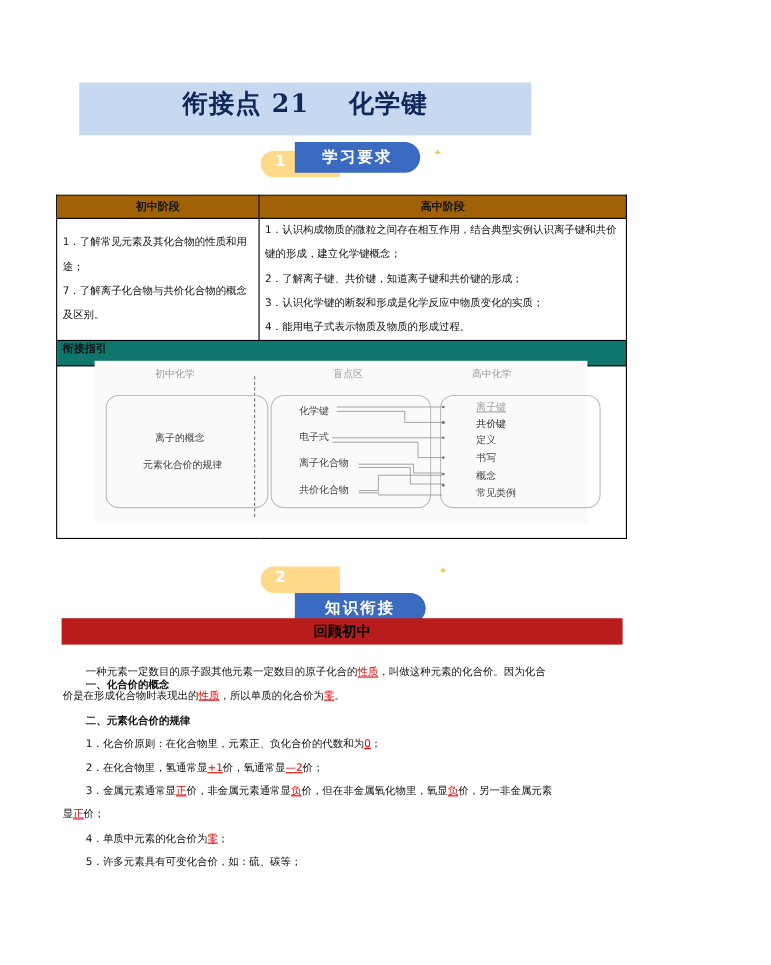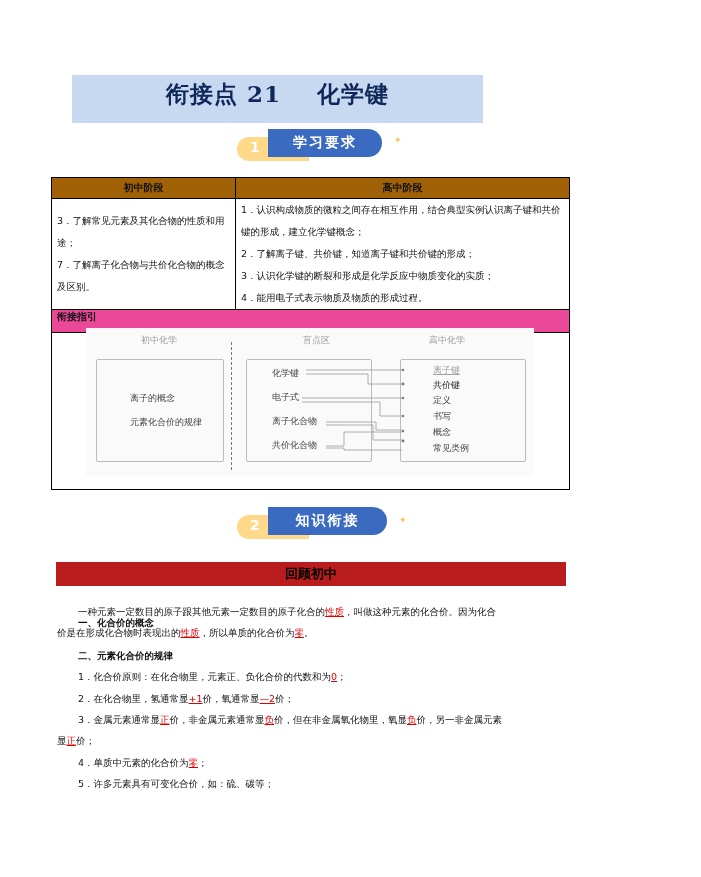--- a/index.html
+++ b/index.html
@@ -21,26 +21,26 @@
   .badge .pill-text { position: absolute; left: 0; right: 0; top: 5px; text-align: center;
                       color: #ffffff; font-weight: bold; font-size: 14px; letter-spacing: 2px; }
   .badge .star { position: absolute; top: 6px; font-size: 9px; color: #f5c25a; }
 
   table.req { position: absolute; left: 51px; top: 177px; width: 519px; border-collapse: collapse;
               font-size: 9.5px; }
   table.req td, table.req th { border: 1px solid #000; padding: 0 5px; vertical-align: top; }
   table.req th { background: #a16207; font-weight: bold; height: 20px; text-align: center;
                  font-size: 10px; vertical-align: middle; }
   .cell-text { line-height: 22px; }
-  .guide-head { background: #ec4899; font-weight: bold; height: 22px; font-size: 10px; }
+  .guide-head { background: #0f766e; font-weight: bold; height: 22px; font-size: 10px; }
 
   .diagram { position: absolute; left: 86px; top: 328px; width: 448px; height: 148px;
              background: #fafafa; }
   .dg-label { position: absolute; font-size: 9px; color: #9a9a9a; }
-  .dg-box { position: absolute; border: 1.5px solid #bcbcbc; border-radius: 2px; }
+  .dg-box { position: absolute; border: 1.5px solid #bcbcbc; border-radius: 12px; padding-left: 20px; }
   .dg-item { position: absolute; font-size: 9px; color: #444; }
   .dg-item.light { color: #a0a0a0; text-decoration: underline; }
   .dg-item.dark { color: #222; }
   .dg-sep { position: absolute; left: 145px; top: 14px; height: 128px;
             border-left: 1px dashed #777; }
 
   .section-bar { position: absolute; left: 56px; top: 562px; width: 510px; height: 24px;
                  background: #b91c1c; }
   .section-bar span { position: absolute; left: 0; right: 0; top: 3px; text-align: center;
                       font-weight: bold; font-size: 13px; color: #000; }
@@ -66,21 +66,21 @@
 </div>
 
 <table class="req">
   <tbody>
       <tr>
     <th style="width:173px;">初中阶段</th>
     <th>高中阶段</th>
   </tr>
   <tr>
     <td style="height:102px; vertical-align:middle;">
-      <div class="cell-text">3．了解常见元素及其化合物的性质和用途；</div>
+      <div class="cell-text">1．了解常见元素及其化合物的性质和用途；</div>
       <div class="cell-text">7．了解离子化合物与共价化合物的概念及区别。</div>
     </td>
     <td>
       <div class="cell-text">1．认识构成物质的微粒之间存在相互作用，结合典型实例认识离子键和共价键的形成，建立化学键概念；</div>
       <div class="cell-text">2．了解离子键、共价键，知道离子键和共价键的形成；</div>
       <div class="cell-text">3．认识化学键的断裂和形成是化学反应中物质变化的实质；</div>
       <div class="cell-text">4．能用电子式表示物质及物质的形成过程。</div>
     </td>
   </tr>
   <tr>
@@ -93,21 +93,21 @@
   </table>
 
 <div class="diagram">
   <div class="dg-label" style="left:55px; top:6px;">初中化学</div>
   <div class="dg-label" style="left:217px; top:6px;">盲点区</div>
   <div class="dg-label" style="left:343px; top:6px;">高中化学</div>
 
   <div class="dg-sep"></div>
 
   <div class="dg-box" style="left:10px; top:31px; width:126px; height:101px;">
-    <div class="dg-item" style="left:33px; top:32px;">离子的概念</div>
+    <div class="dg-item" style="left:44px; top:32px;">离子的概念</div>
     <div class="dg-item" style="left:33px; top:56px;">元素化合价的规律</div>
   </div>
 
   <div class="dg-box" style="left:160px; top:31px; width:124px; height:101px;">
     <div class="dg-item" style="left:25px; top:7px;">化学键</div>
     <div class="dg-item" style="left:25px; top:31px;">电子式</div>
     <div class="dg-item" style="left:25px; top:55px;">离子化合物</div>
     <div class="dg-item" style="left:25px; top:79px;">共价化合物</div>
   </div>
 
@@ -138,21 +138,21 @@
         <circle cx="317" cy="88" r="1.2"></circle>
       <circle cx="317" cy="103" r="1.2"></circle>
         <circle cx="317" cy="113" r="1.4"></circle>
     </g>
   </svg>
 </div>
 
 <div class="badge" style="left:237px; top:507px; width:170px;">
   <div class="num-bg"></div>
   <div class="num">2</div>
-  <div class="pill" style="width:119px;">
+  <div class="pill" style="width:119px;margin-top:32px;">
     <div class="pill-text">知识衔接</div>
   </div>
   <div class="star" style="left:162px; top:8px;">✦</div>
 </div>
 
 <div class="section-bar">
   <span>回顾初中</span>
 </div>
 
 <div class="para h" style="left:78px; top:612px;">一、化合价的概念</div>

